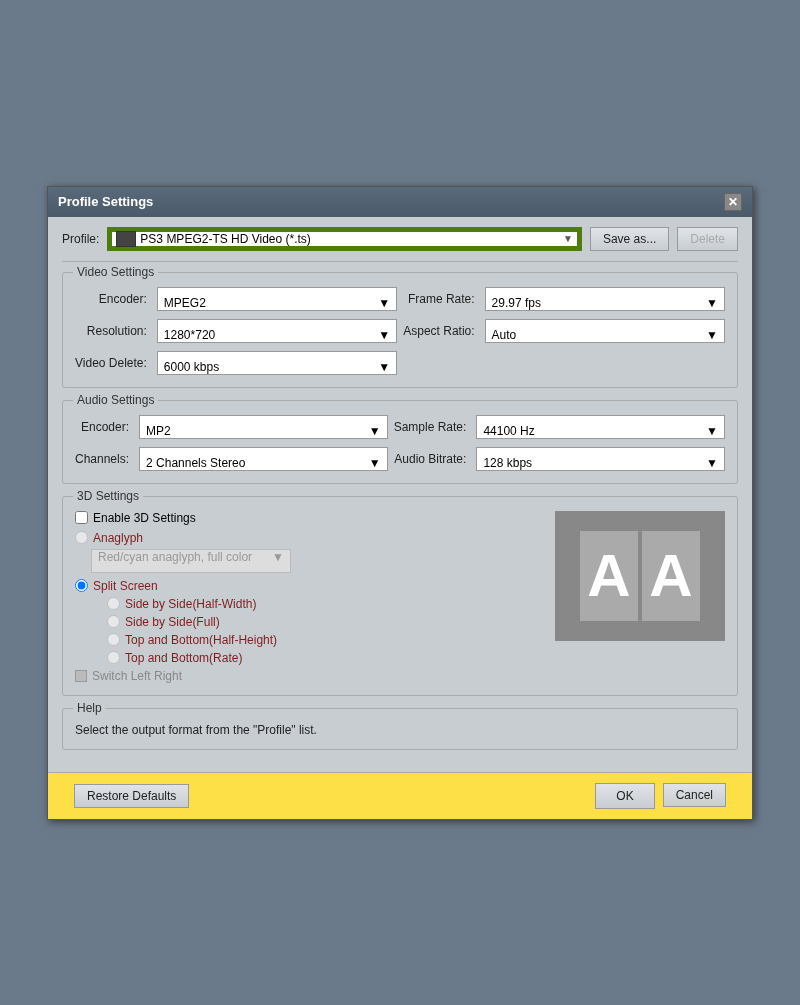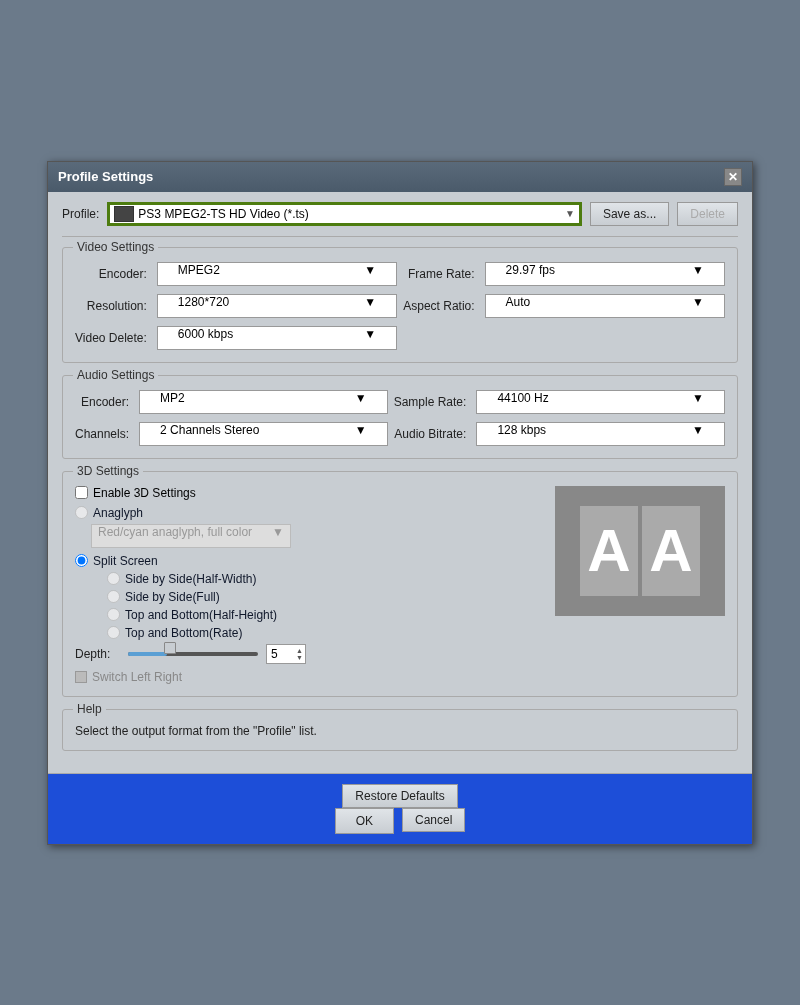--- a/index.html
+++ b/index.html
@@ -110,23 +110,23 @@
       font-size: 12px;
       color: #222;
       white-space: nowrap;
       padding-right: 4px;
     }
     .form-select {
       height: 24px;
       background: white;
       border: 1px solid #999;
       display: flex;
-      align-items: flex-start;
+      align-items: flex-end;
       justify-content: space-between;
-      padding: 0 20px;
+      padding: 0 6px;
       font-size: 12px;
       cursor: pointer;
     }
     .section-3d {
       border: 1px solid #aaa;
       border-radius: 3px;
       margin-bottom: 12px;
       padding: 8px 12px 12px 12px;
       position: relative;
       background: #c8cdd2;
@@ -188,21 +188,21 @@
       display: flex;
       align-items: center;
       gap: 5px;
       margin-bottom: 4px;
     }
     .radio-row input[type="radio"] {
       margin: 0;
     }
     .radio-label {
       font-size: 12px;
-      color: #0f172a;
+      color: #7f1d1d;
     }
     .indent-2 { padding-left: 32px; }
     .anaglyph-select {
       margin-left: 16px;
       margin-bottom: 6px;
       height: 24px;
       background: #ddd;
       border: 1px solid #bbb;
       display: flex;
       align-items: flex-start;
@@ -313,24 +313,23 @@
     }
     .help-text {
       font-size: 12px;
       color: #222;
       margin-top: 6px;
     }
     .bottom-bar {
       display: flex;
       justify-content: space-between;
       align-items: center;
-      padding: 10px 2px;
+      padding: 10px 26px;
       border-top: 1px solid #aaa;
-      background: #1d4ed8;
-      flex-direction: column;
+      background: #fde047;
     }
     .bottom-right {
       display: flex;
       gap: 8px;
     }
     .btn-ok {
       height: 26px;
       padding: 0 20px;
       background: linear-gradient(to bottom, #e0e4e8, #c8cdd2);
       border: 1px solid #999;
@@ -345,21 +344,21 @@
 
   <div class="title-bar">
     <span>Profile Settings</span>
     <div class="title-bar-close">✕</div>
   </div>
 
   <div class="dialog-body">
 
     <div class="profile-row">
       <span class="profile-label">Profile:</span>
-      <div style="display:flex;align-items:center;flex:1;background:white;border:3px solid #4d7c0f;height:24px;padding:0 4px;gap:4px;">
+      <div style="display:flex;align-items:center;flex:1;background:white;border:5px solid #4d7c0f;height:24px;padding:0 4px;gap:4px;">
         <div class="profile-icon"></div>
         <span style="flex:1;font-size:12px;">PS3 MPEG2-TS HD Video (*.ts)</span>
         <span class="dropdown-arrow">▼</span>
       </div>
       <button class="btn">Save as...</button>
       <button class="btn" disabled="">Delete</button>
     </div>
 
     <div class="section">
       <span class="section-title">Video Settings</span>
@@ -465,36 +464,20 @@
           </div>
           <div class="radio-row indent-2">
             <input type="radio" name="3d-sub" disabled="" style="">
             <span class="radio-label">Top and Bottom(Half-Height)</span>
           </div>
           <div class="radio-row indent-2">
             <input type="radio" name="3d-sub" disabled="" style="">
             <span class="radio-label">Top and Bottom(Rate)</span>
           </div>
 
-          <div class="depth-row">
-            <span class="depth-label">Depth:</span>
-            <div class="slider-container">
-              <div class="slider-track">
-                <div class="slider-fill"></div>
-              </div>
-              <div class="slider-thumb"></div>
-            </div>
-            <div class="depth-spinbox">
-              <span>5</span>
-              <div class="spin-arrows">
-                <span class="spin-arrow">▲</span>
-                <span class="spin-arrow">▼</span>
-              </div>
-            </div>
-          </div>
 
           <div class="switch-row">
             <div class="switch-checkbox"></div>
             <span class="switch-label">Switch Left Right</span>
           </div>
         </div>
 
         <div class="three-d-right">
           <div class="preview-box">
             <div class="preview-letters">

